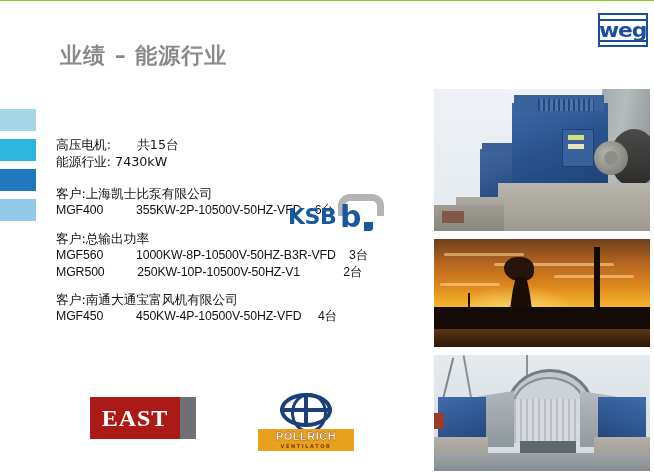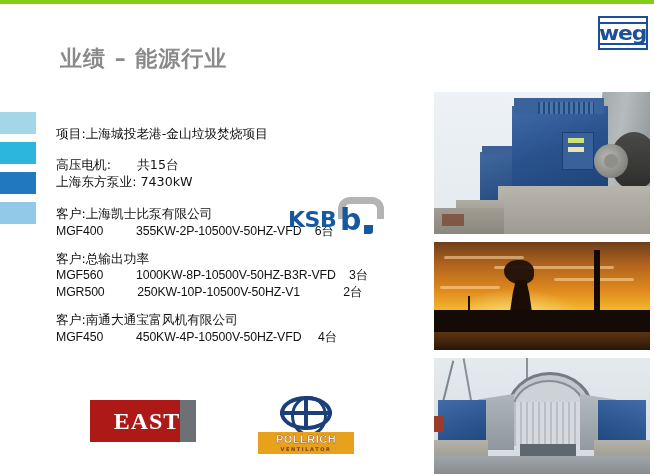--- a/index.html
+++ b/index.html
@@ -6,21 +6,21 @@
   body{
     width:654px;height:475px;
     background:#ffffff;
     font-family:"Liberation Sans","DejaVu Sans",sans-serif;
     overflow:hidden;
     position:relative;
   }
   .slide{
     position:absolute;inset:0;
     background:#ffffff;
-    border-top:4px solid #84cc16;
+    border-top:1px solid #84cc16;
     box-sizing:border-box;
   }
 
   
   .weg-logo{
     position:absolute;left:598px;top:12px;width:46px;height:30px;
     border:2px solid #1b4f9c;
     background:#ffffff;
     display:flex;align-items:center;justify-content:center;
     overflow:hidden;
@@ -196,21 +196,21 @@
   .pc-red{position:absolute;left:0px;top:58px;width:10px;height:16px;background:#9c3b2c;}
 
   
   .east{position:absolute;left:90px;top:396px;width:106px;height:42px;}
   .east-red{position:absolute;left:0;top:0;width:90px;height:42px;background:#ad1917;}
   .east-grey{position:absolute;left:90px;top:0;width:16px;height:42px;background:#6d7176;}
   .east-text{
     position:absolute;left:0;top:0;width:90px;height:42px;
     display:flex;align-items:center;justify-content:center;
     color:#ffffff;font-family:"Liberation Serif","DejaVu Serif",serif;
-    font-weight:bold;font-size:24px;letter-spacing:1px;padding-left:12px;
+    font-weight:bold;font-size:24px;letter-spacing:1px;
   }
 
   
   .pollrich{position:absolute;left:258px;top:392px;width:96px;height:76px;}
   .pl-globe{position:absolute;left:22px;top:0px;width:52px;height:34px;}
   .pl-globe-o{position:absolute;inset:0;border:4px solid #1a3f7a;border-radius:50%;}
   .pl-globe-m1{position:absolute;left:24px;top:0;width:4px;height:34px;background:#1a3f7a;}
   .pl-globe-m2{position:absolute;left:0;top:15px;width:52px;height:4px;background:#1a3f7a;}
   .pl-globe-m3{position:absolute;left:11px;top:0;width:30px;height:34px;
     border:3px solid #1a3f7a;border-radius:50%;}
@@ -248,32 +248,31 @@
 
   <div class="bars">
     <div class="bar bar-1"></div>
     <div class="bar bar-2"></div>
     <div class="bar bar-3"></div>
     <div class="bar bar-4"></div>
   </div>
 
   <div class="body-text">
 
-    <div class="line line-cn">项目:上海城投老港-金山垃圾焚烧项目</div>
 
     <div class="gap-md"></div>
 
     <div class="line line-cn">
       <span>高压电机:</span>
       <span class="spacer-wide"></span>
       <span>共15台</span>
     </div>
 
     <div class="line line-cn">
-      <span>上海东方泵业:</span>
+      <span>能源行业:</span>
       <span>7430kW</span>
     </div>
 
     <div class="gap-lg"></div>
 
     <div class="line line-cn">客户:上海凯士比泵有限公司</div>
     <div class="line line-mono">
       <span>MGF400</span>
       <span class="pad-right"></span>
       <span>355KW-2P-10500V-50HZ-VFD</span>

